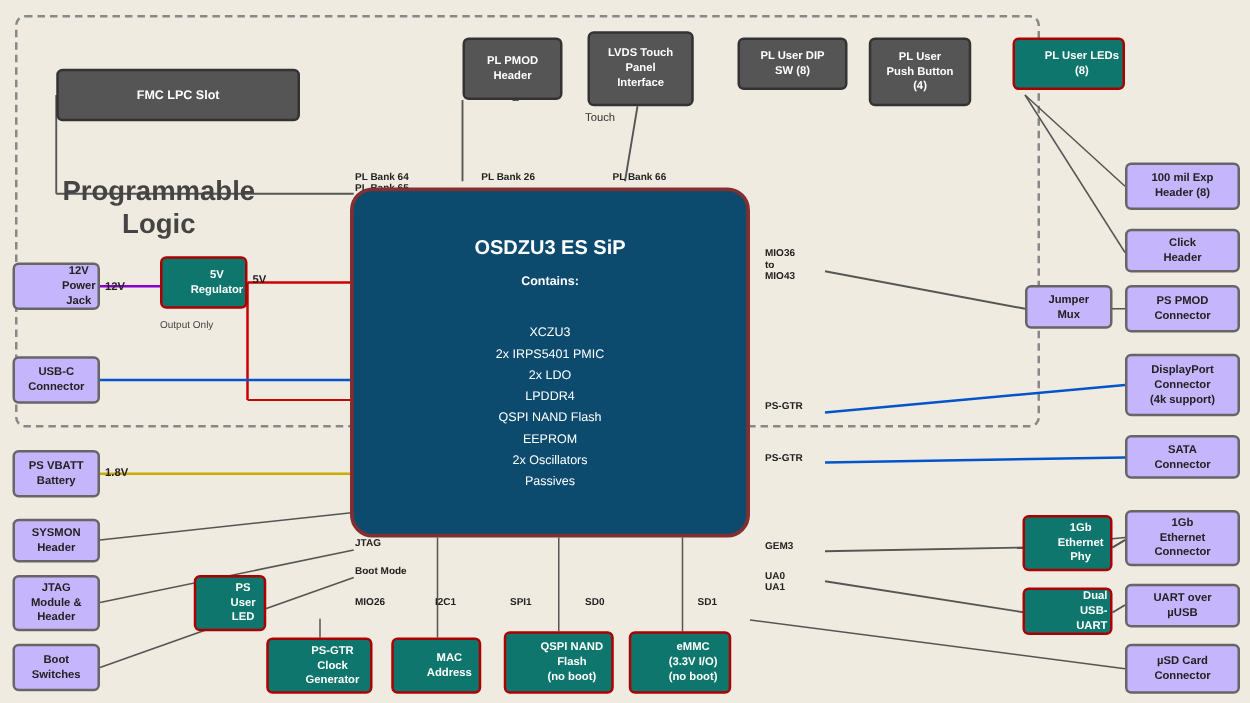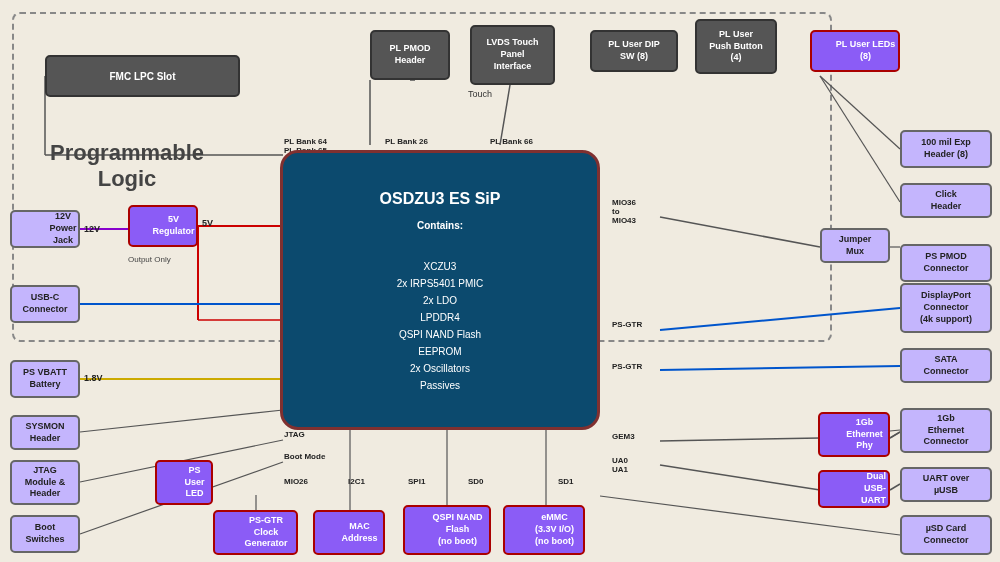--- a/index.html
+++ b/index.html
@@ -42,21 +42,21 @@
       text-align: center;
       font-size: 9px;
       font-weight: bold;
       background: #c8c8c8;
       color: #222;
       line-height: 1.3;
       padding: 2px;
     }
 
     .box-red {
-      background: #8b5cf6;
+      background: #0f766e;
       color: #fff;
       border-color: #a00;
       padding-left: 23px;
     }
 
     .box-dark {
       background: #555;
       color: #fff;
       border-color: #333;
     }
@@ -219,21 +219,21 @@
   </div>
 
   <div class="box box-dark" style="left:470px; top:25px; width:85px; height:60px;">
     <span>LVDS Touch<br>Panel<br>Interface</span>
   </div>
 
   <div class="box box-dark" style="left:590px; top:30px; width:88px; height:42px;">
     <span>PL User DIP<br>SW (8)</span>
   </div>
 
-  <div class="box box-dark" style="left:695px; top:19px; width:82px; height:55px;">
+  <div class="box box-dark" style="left:695px; top:30px; width:82px; height:55px;">
     <span>PL User<br>Push Button<br>(4)</span>
   </div>
 
   <div class="box box-red" style="left:810px; top:30px; width:90px; height:42px;">
     <span>PL User LEDs<br>(8)</span>
   </div>
 
   <div class="box box-light" style="left:10px; top:210px; width:70px; height:38px;padding-left:38px;">
     <span>12V Power<br>Jack</span>
   </div>
@@ -291,21 +291,21 @@
   </div>
 
   <div class="box box-light" style="left:900px; top:183px; width:92px; height:35px;">
     <span>Click<br>Header</span>
   </div>
 
   <div class="box box-light" style="left:820px; top:228px; width:70px; height:35px;">
     <span>Jumper<br>Mux</span>
   </div>
 
-  <div class="box box-light" style="left:900px; top:228px; width:92px; height:38px;margin-top:16px;">
+  <div class="box box-light" style="left:900px; top:228px; width:92px; height:38px;">
     <span>PS PMOD<br>Connector</span>
   </div>
 
   <div class="box box-light" style="left:900px; top:283px; width:92px; height:50px;">
     <span>DisplayPort<br>Connector<br>(4k support)</span>
   </div>
 
   <div class="box box-light" style="left:900px; top:348px; width:92px; height:35px;">
     <span>SATA<br>Connector</span>
   </div>

